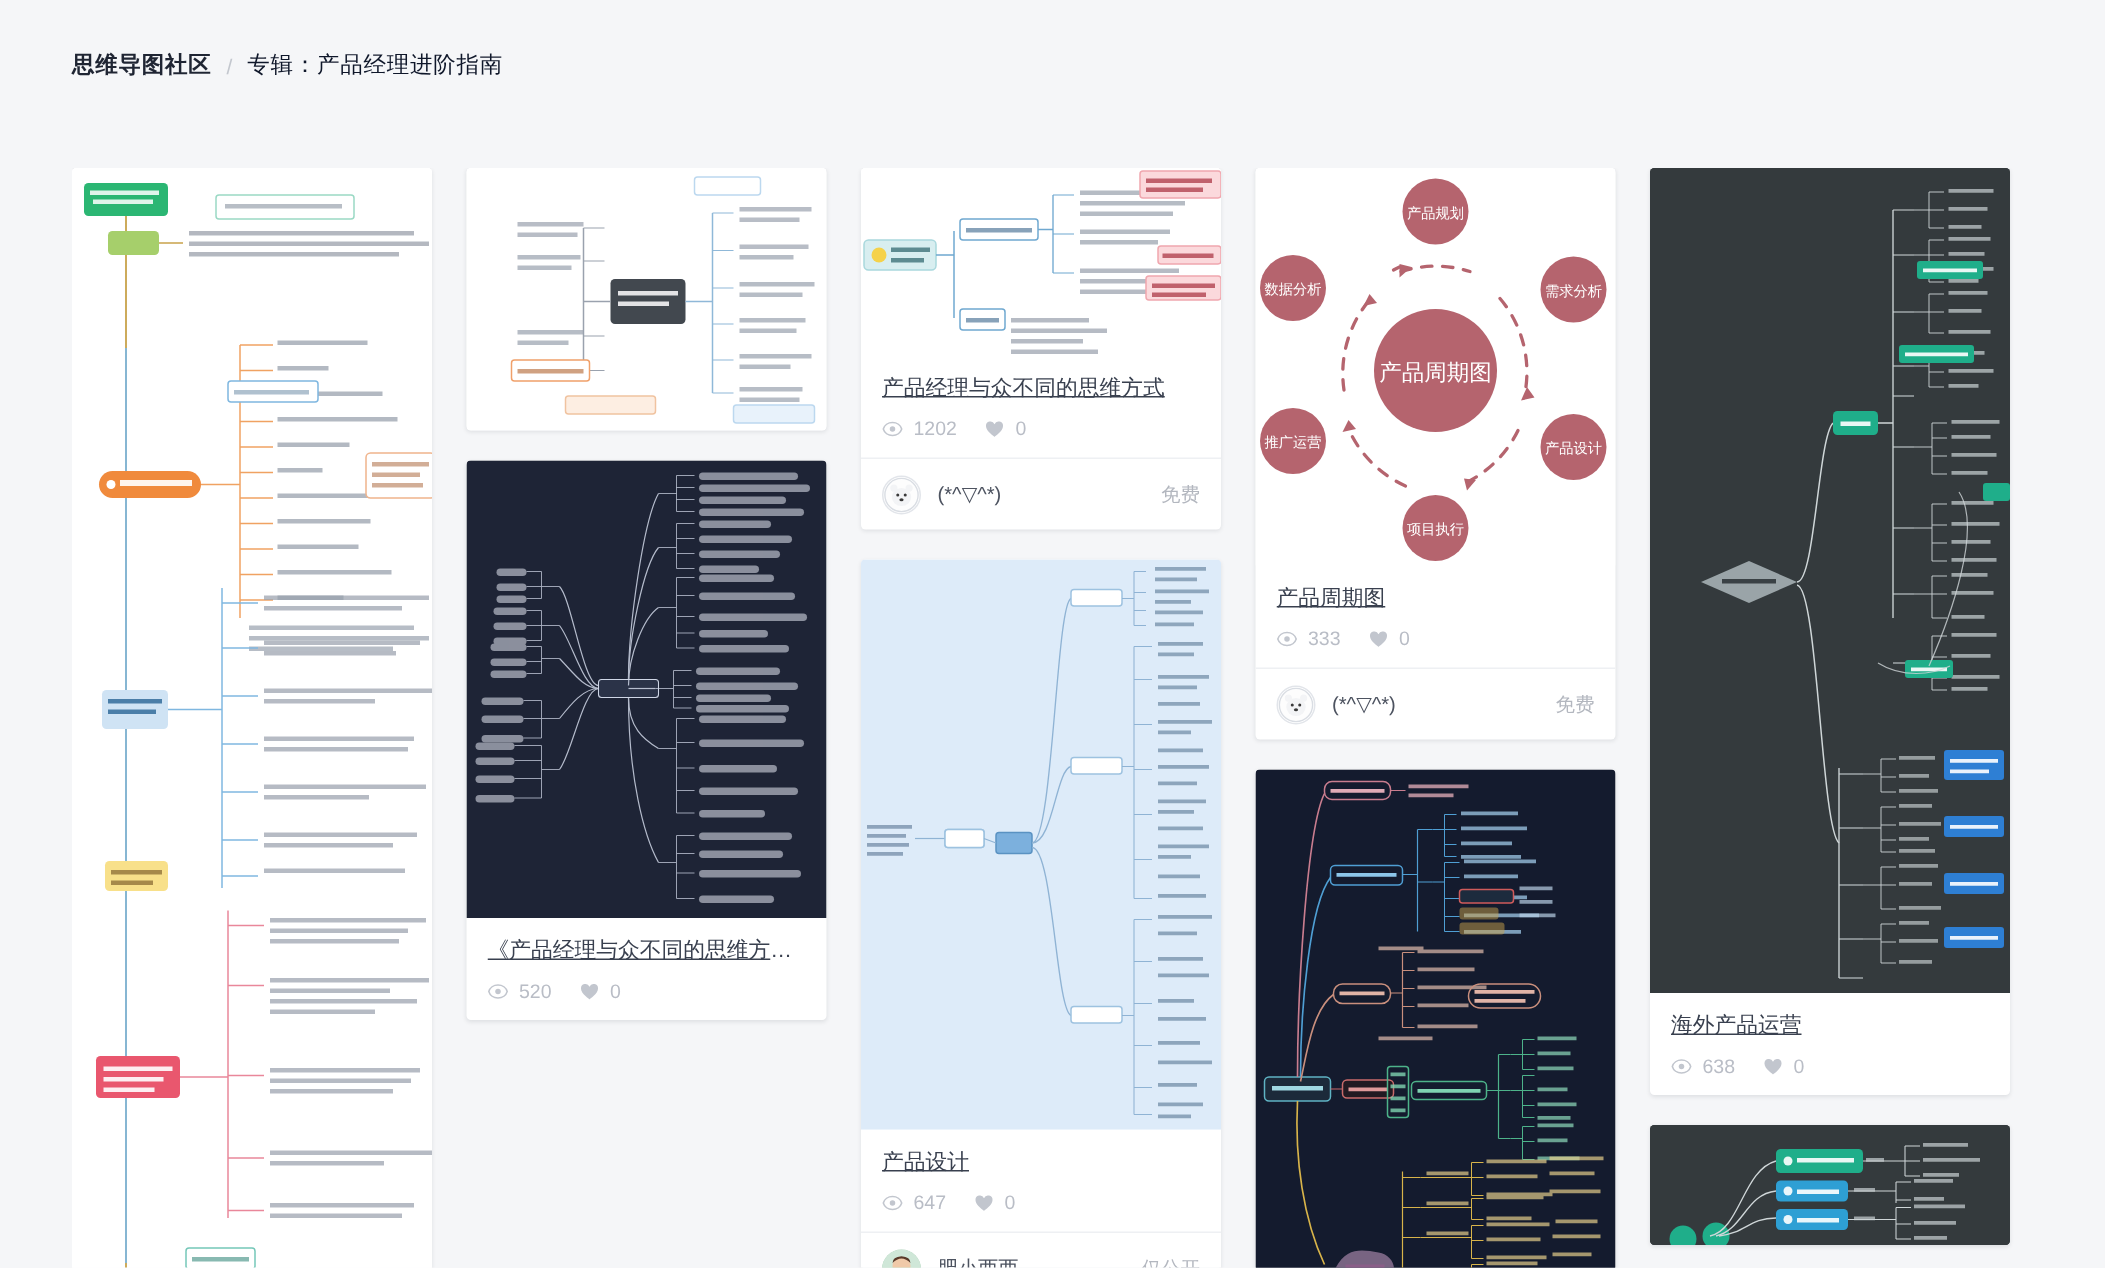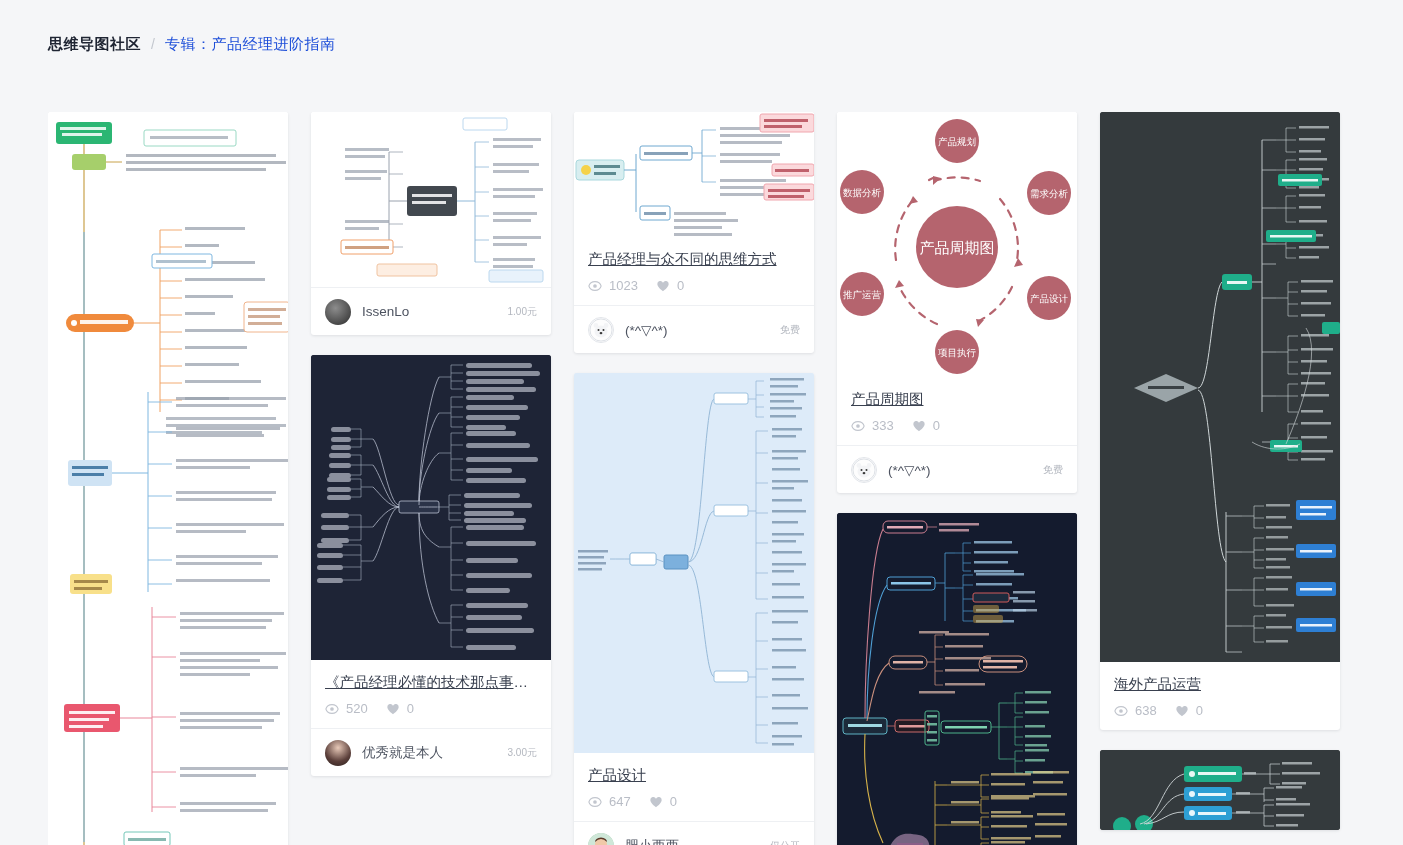--- a/index.html
+++ b/index.html
@@ -12,21 +12,21 @@
   .page { width: 1403px; height: 743px; position: relative; }
 
   
   .breadcrumb {
     position: absolute; left: 48px; top: 33px;
     display: flex; align-items: center; gap: 10px;
     font-size: 15px; line-height: 22px;
   }
   .bc-root { color: #1f2533; font-weight: bold; letter-spacing: .5px; }
   .bc-sep { color: #c3c7ce; font-size: 14px; }
-  .bc-cur { color: #1d4ed8; letter-spacing: .5px; }
+  .bc-cur { color: #0f172a; letter-spacing: .5px; }
 
   
   .grid {
     position: absolute; left: 48px; top: 112px;
     width: 1310px; height: 740px;
     display: flex; gap: 23px; align-items: flex-start;
     overflow: hidden;
   }
   .col { width: 240px; display: flex; flex-direction: column; gap: 20px; }
 
@@ -51,21 +51,21 @@
     height: 48px; padding: 0 14px;
     display: flex; align-items: center; gap: 11px;
   }
   .avatar {
     width: 26px; height: 26px; border-radius: 50%;
     flex: none; overflow: hidden; position: relative;
     background: #cfd3da;
   }
   .author { font-size: 13.5px; color: #4d5360; flex: 1;
             white-space: nowrap; overflow: hidden; text-overflow: ellipsis; }
-  .price { font-size: 10px; color: #b3b7bf; flex: none; }
+  .price { font-size: 13px; color: #b3b7bf; flex: none; }
 
   
   .mm { position: absolute; inset: 0; }
   .mm svg { width: 100%; height: 100%; display: block; }
 
   
   .cyc { background:#fff; }
 </style>
 </head>
 <body>
@@ -271,25 +271,20 @@
                 <rect x="182" y="124" width="48" height="3"></rect>
                   <rect x="182" y="131" width="34" height="3"></rect>
                 <rect x="182" y="146" width="42" height="3"></rect>
                   <rect x="182" y="153" width="40" height="3"></rect>
               </g>
               <rect x="178" y="158" width="54" height="12" rx="2" fill="#e8f2fb" stroke="#bcd8ef"></rect>
               <rect x="152" y="6" width="44" height="12" rx="2" fill="#fff" stroke="#bcd8ef"></rect>
               <rect x="66" y="152" width="60" height="12" rx="2" fill="#fdeee2" stroke="#f0c3a0"></rect>
             </svg>
           </div>
-        </div>
-        <div class="footer">
-          <div class="avatar" style="background:radial-gradient(circle at 40% 35%,#8d8d8d,#2b2b2b)"></div>
-          <span class="author">IssenLo</span>
-          <span class="price">1.00元</span>
         </div>
       </div>
 
       <div class="card">
         <div class="thumb" style="height:305px;background:#1e2436">
           <div class="mm">
             <svg viewBox="0 0 240 305" preserveAspectRatio="none">
               <rect width="240" height="305" fill="#1e2436"></rect>
               <rect x="88" y="146" width="40" height="12" rx="2" fill="#2b3348" stroke="#cfd6e6" stroke-width=".7"></rect>
               <g stroke="#cfd6e6" stroke-width=".8" fill="none" opacity=".85">
@@ -359,41 +354,36 @@
                   <rect x="6" y="210" width="26" height="5" rx="2.5"></rect>
                 <rect x="6" y="223" width="26" height="5" rx="2.5"></rect>
                   <rect x="20" y="72" width="20" height="5" rx="2.5"></rect>
                 <rect x="20" y="82" width="20" height="5" rx="2.5"></rect>
                   <rect x="20" y="90" width="20" height="5" rx="2.5"></rect>
               </g>
             </svg>
           </div>
         </div>
         <div class="meta">
-          <div class="title">《产品经理必懂的技术那点事儿》</div>
+          <div class="title">《产品经理与众不同的思维方式》</div>
           <div class="stats">
             <span class="stat">
               <svg class="ico" viewBox="0 0 16 16">
                 <path d="M8 3C4.6 3 1.8 5.2 1 8c.8 2.8 3.6 5 7 5s6.2-2.2 7-5c-.8-2.8-3.6-5-7-5z" fill="none" stroke="#c2c6ce" stroke-width="1.2"></path>
                 <circle cx="8" cy="8" r="2.1" fill="#c2c6ce"></circle>
               </svg>
               <span>520</span>
             </span>
             <span class="stat">
               <svg class="ico" viewBox="0 0 16 16">
                 <path d="M8 14S1.5 9.8 1.5 5.8A3.4 3.4 0 0 1 8 4.3a3.4 3.4 0 0 1 6.5 1.5C14.5 9.8 8 14 8 14z" fill="#c2c6ce"></path>
               </svg>
               <span>0</span>
             </span>
           </div>
-        </div>
-        <div class="footer">
-          <div class="avatar" style="background:radial-gradient(circle at 50% 30%,#e8c9b8,#5b3f3a 60%,#2a1e1c)"></div>
-          <span class="author">优秀就是本人</span>
-          <span class="price">3.00元</span>
         </div>
       </div>
 
     </div>
 
     <div class="col">
 
       <div class="card">
         <div class="thumb" style="height:125px;background:#fff">
           <div class="mm">
@@ -440,21 +430,21 @@
           </div>
         </div>
         <div class="meta">
           <div class="title">产品经理与众不同的思维方式</div>
           <div class="stats">
             <span class="stat">
               <svg class="ico" viewBox="0 0 16 16">
                 <path d="M8 3C4.6 3 1.8 5.2 1 8c.8 2.8 3.6 5 7 5s6.2-2.2 7-5c-.8-2.8-3.6-5-7-5z" fill="none" stroke="#c2c6ce" stroke-width="1.2"></path>
                 <circle cx="8" cy="8" r="2.1" fill="#c2c6ce"></circle>
               </svg>
-              <span>1023</span>
+              <span>1202</span>
             </span>
             <span class="stat">
               <svg class="ico" viewBox="0 0 16 16">
                 <path d="M8 14S1.5 9.8 1.5 5.8A3.4 3.4 0 0 1 8 4.3a3.4 3.4 0 0 1 6.5 1.5C14.5 9.8 8 14 8 14z" fill="#c2c6ce"></path>
               </svg>
               <span>0</span>
             </span>
           </div>
         </div>
         <div class="footer">

